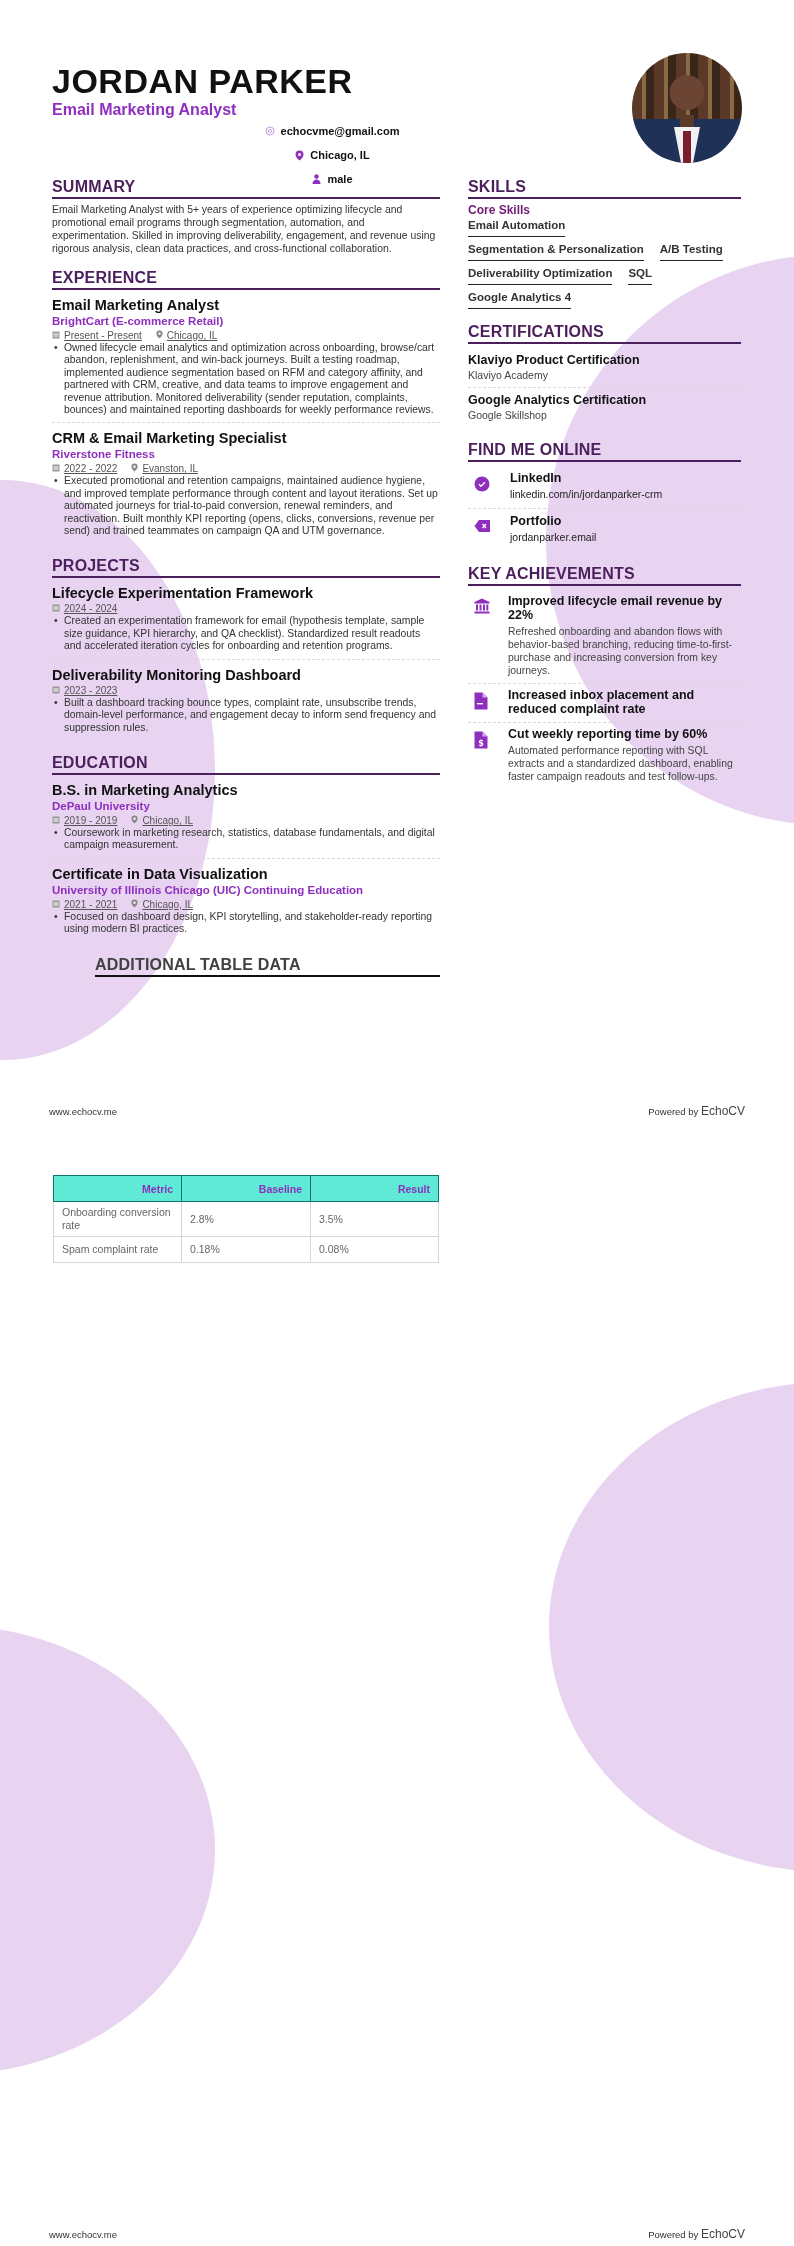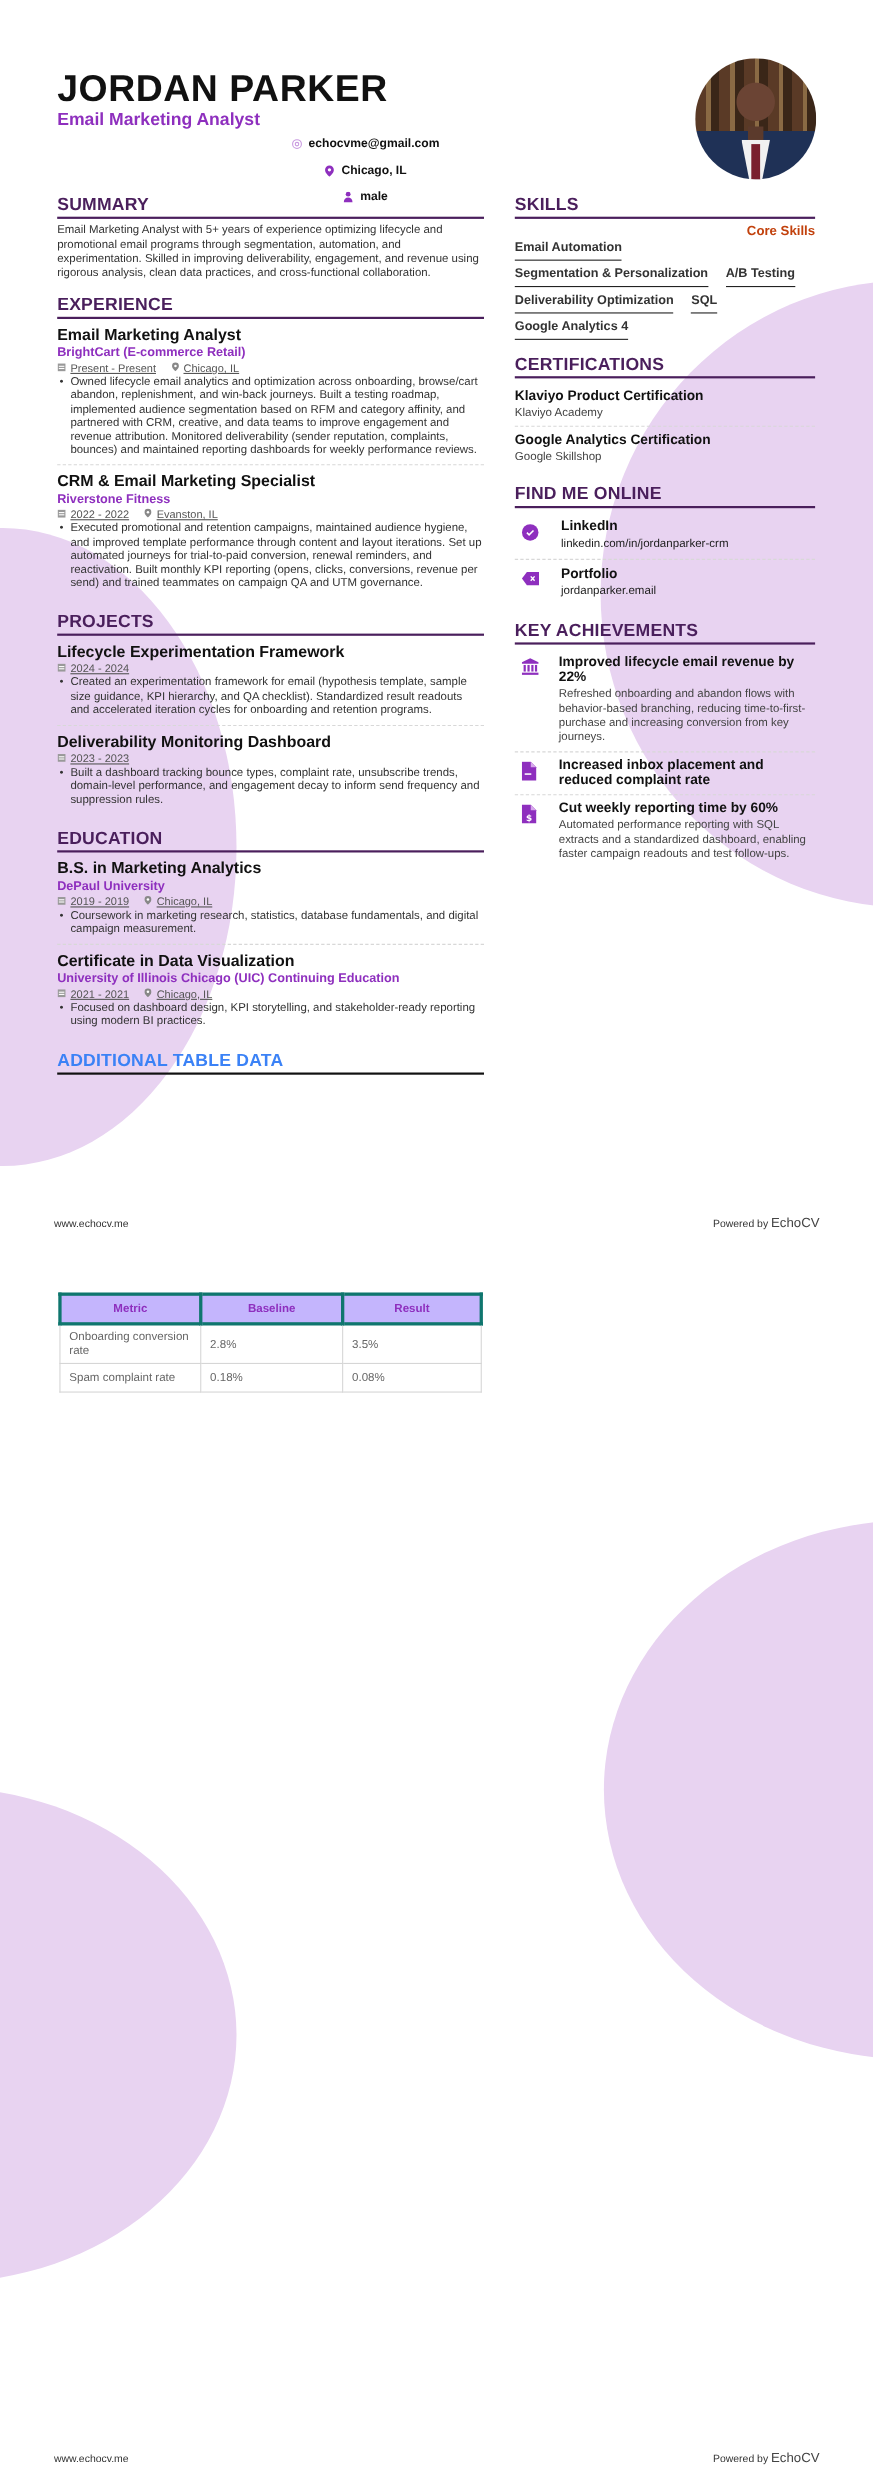--- a/index.html
+++ b/index.html
@@ -28,37 +28,37 @@
   }
   .avatar .neck { position: absolute; left: 48px; top: 62px; width: 14px; height: 14px; background: #5b3a2c; }
   .avatar .shirt { position: absolute; left: 42px; top: 74px; width: 26px; height: 40px; background: #f1f1f1; clip-path: polygon(0 0,100% 0,70% 100%,30% 100%); }
   .avatar .tie { position: absolute; left: 51px; top: 78px; width: 8px; height: 34px; background: #7a1f2e; }
 
   
   .col-left { position: absolute; left: 52px; top: 178px; width: 388px; }
   .col-right { position: absolute; left: 468px; top: 178px; width: 273px; }
 
   .sec-h { font-size: 16px; font-weight: 700; color: #4a1f5c; padding-bottom: 1px; border-bottom: 2px solid #4a1f5c; margin-bottom: 4px; letter-spacing: 0.2px; }
-  .sec-h.black { color: #3b82f6; border-bottom-color: #111; }
+  .sec-h.black { color: #404040; border-bottom-color: #111; margin-left: 43px; }
   .section { margin-bottom: 14px; }
 
   .para { font-size: 10.4px; line-height: 13px; color: #333; }
 
   .entry { padding: 2px 0 6px; border-bottom: 1px dashed #d8d8d8; margin-bottom: 4px; }
   .entry:last-child { border-bottom: none; }
   .entry-title { font-size: 14.5px; font-weight: 700; color: #111; line-height: 18px; }
   .entry-sub { font-size: 11.5px; font-weight: 700; color: #8e2fbe; line-height: 15px; }
   .meta { display: flex; align-items: center; gap: 14px; font-size: 10px; color: #555; line-height: 13px; }
   .meta span.m { display: inline-flex; align-items: center; gap: 4px; text-decoration: underline; }
   .bullets { list-style: none; }
   .bullets li { position: relative; padding-left: 12px; font-size: 10.4px; line-height: 12.4px; color: #333; }
   .bullets li::before { content: "•"; position: absolute; left: 2px; top: 0; }
 
   
-  .skill-group { font-size: 12px; font-weight: 700; color: #c2410c; margin: 2px 0 2px; text-align: right; }
+  .skill-group { font-size: 12px; font-weight: 700; color: #701a75; margin: 2px 0 2px; }
   .skills { display: flex; flex-wrap: wrap; column-gap: 16px; row-gap: 6px; }
   .skill { font-size: 11.5px; font-weight: 700; color: #333; padding-bottom: 5px; border-bottom: 1.5px solid #222; }
 
   .cert { padding: 4px 0 5px; border-bottom: 1px dashed #d8d8d8; }
   .cert:last-child { border-bottom: none; }
   .cert-t { font-size: 12.5px; font-weight: 700; color: #111; line-height: 16px; }
   .cert-s { font-size: 10.5px; color: #444; line-height: 14px; }
 
   .link-row { display: flex; gap: 14px; padding: 4px 0 6px; border-bottom: 1px dashed #d8d8d8; }
   .link-row:last-child { border-bottom: none; }
@@ -73,21 +73,21 @@
   .ach-d { font-size: 10.4px; color: #444; line-height: 13px; margin-top: 3px; }
 
   
   .footer { position: absolute; left: 49px; width: 696px; display: flex; justify-content: space-between; align-items: baseline; font-size: 9.5px; color: #333; }
   .footer .brand { font-size: 12px; color: #444; }
   .f1 { top: 1104px; }
   .f2 { top: 2227px; }
 
   
   .tbl { position: absolute; left: 53px; top: 1175px; width: 386px; border-collapse: collapse; font-size: 10.5px; }
-  .tbl th { background: #c4b5fd; color: #8e2fbe; font-weight: 700; text-align: center; padding: 6px 8px; border: 3px solid #0f766e; height: 26px; }
+  .tbl th { background: #5eead4; color: #8e2fbe; font-weight: 700; text-align: right; padding: 6px 8px; border: 1px solid #0f766e; height: 26px; }
   .tbl td { color: #666; padding: 4px 8px; border: 1px solid #d6d6d6; line-height: 13px; height: 26px; vertical-align: middle; }
   .tbl td:first-child { width: 128px; }
   .tbl td:nth-child(2) { width: 129px; }
 </style>
 </head>
 <body>
 
 <div class="blob blob-1"></div>
 <div class="blob blob-2"></div>
 <div class="blob blob-3"></div>

